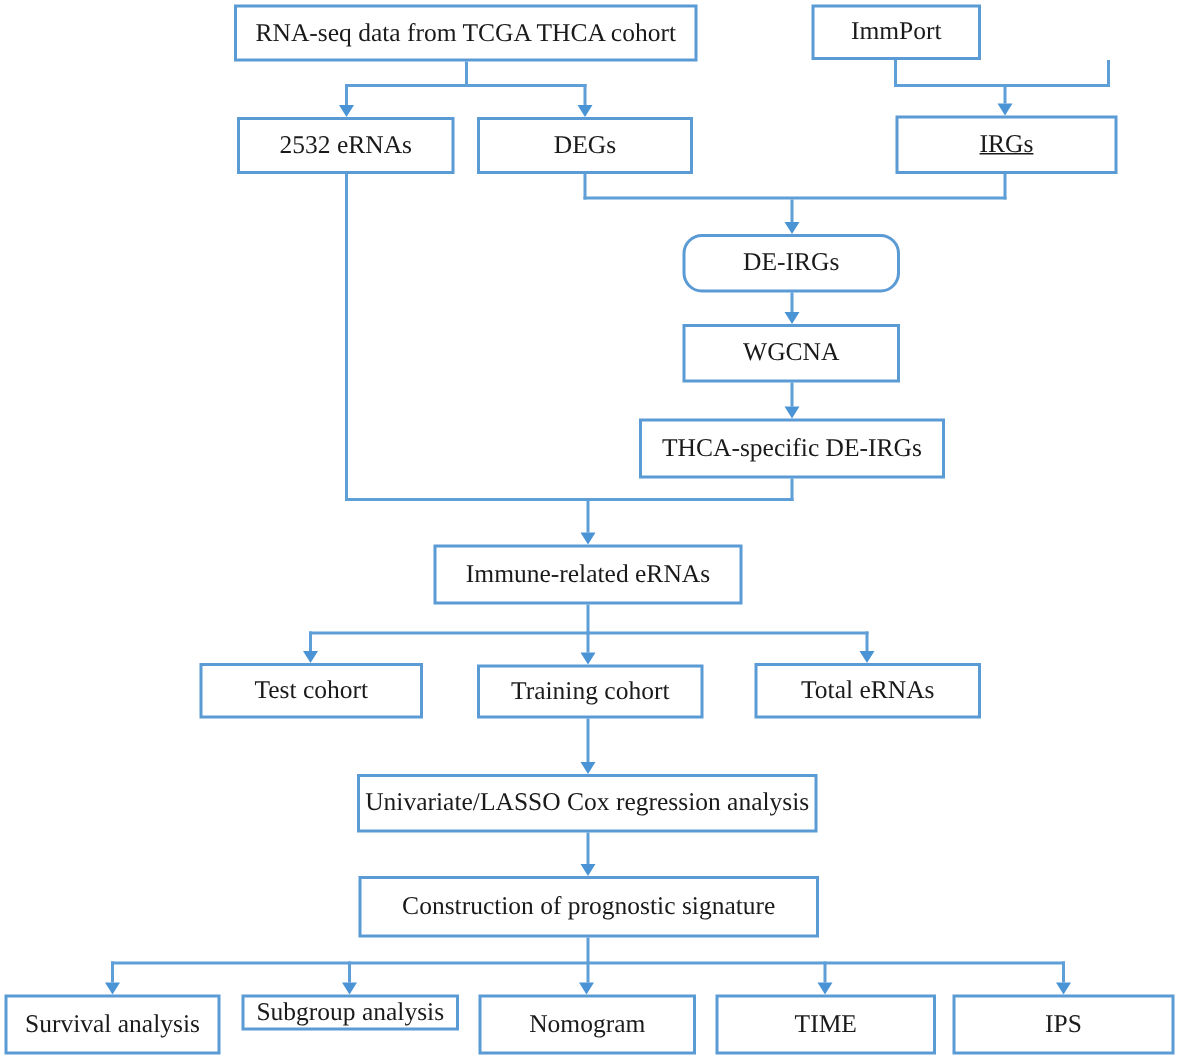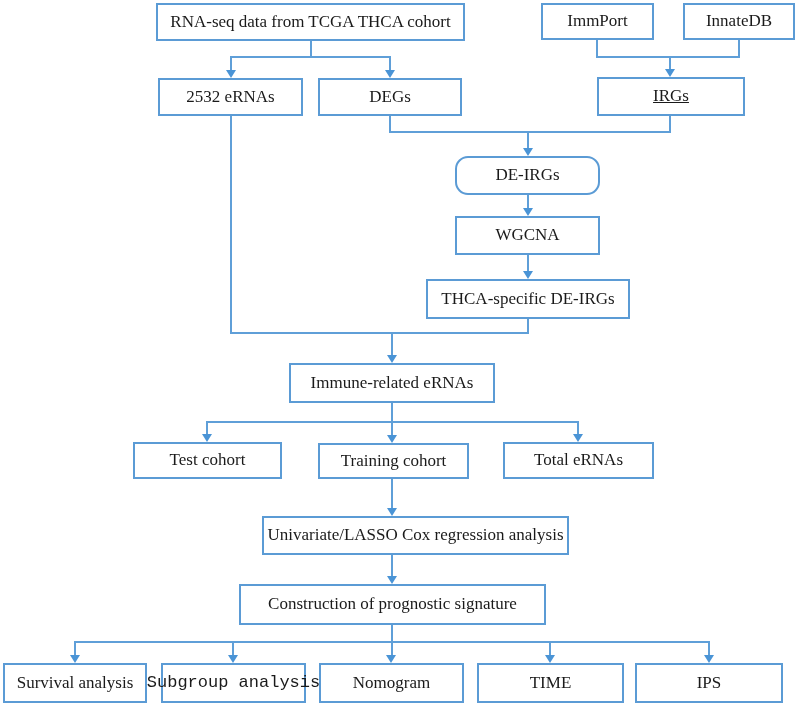--- a/index.html
+++ b/index.html
@@ -54,36 +54,35 @@
   #n-ernas_1584       { left:158px; top:78px;  width:145px; height:38px; }
   #n-degs             { left:318px; top:78px;  width:144px; height:38px; }
   #n-irgs             { left:597px; top:77px;  width:148px; height:39px;text-decoration:underline; }
   #n-de_irgs          { left:455px; top:156px; width:145px; height:39px;border-radius:13px; }
   #n-wgcna            { left:455px; top:216px; width:145px; height:39px; }
   #n-thca_de_irgs     { left:426px; top:279px; width:204px; height:40px; }
   #n-immune_ernas     { left:289px; top:363px; width:206px; height:40px; }
   #n-test_cohort      { left:133px; top:442px; width:149px; height:37px; }
   #n-training_cohort  { left:318px; top:443px; width:151px; height:36px; }
   #n-total_cohort     { left:503px; top:442px; width:151px; height:37px; }
-  #n-univariate       { left:238px; top:516px; width:307px; height:39px;margin-left:24px; }
+  #n-univariate       { left:238px; top:516px; width:307px; height:39px; }
   #n-construction     { left:239px; top:584px; width:307px; height:41px; }
   #n-survival         { left:3px;   top:663px; width:144px; height:40px; }
-  #n-subgroup         { left:161px; top:663px; width:145px; height:40px;font-family:Liberation Mono, monospace; }
+  #n-subgroup         { left:161px; top:663px; width:145px; height:24px; }
   #n-nomogram         { left:319px; top:663px; width:145px; height:40px; }
   #n-time             { left:477px; top:663px; width:147px; height:40px; }
   #n-ips              { left:635px; top:663px; width:148px; height:40px; }
 </style>
 </head>
 <body>
 
 <div id="canvas">
 
   <div class="node" id="n-rna_seq">RNA-seq data from TCGA THCA cohort</div>
   <div class="node" id="n-immport">ImmPort</div>
-  <div class="node" id="n-innatedb">InnateDB</div>
   <div class="node" id="n-ernas_1584">2532 eRNAs</div>
   <div class="node" id="n-degs">DEGs</div>
   <div class="node" id="n-irgs">IRGs</div>
   <div class="node" id="n-de_irgs">DE-IRGs</div>
   <div class="node" id="n-wgcna">WGCNA</div>
   <div class="node" id="n-thca_de_irgs">THCA-specific DE-IRGs</div>
   <div class="node" id="n-immune_ernas">Immune-related eRNAs</div>
   <div class="node" id="n-test_cohort">Test cohort</div>
   <div class="node" id="n-training_cohort">Training cohort</div>
   <div class="node" id="n-total_cohort">Total eRNAs</div>

